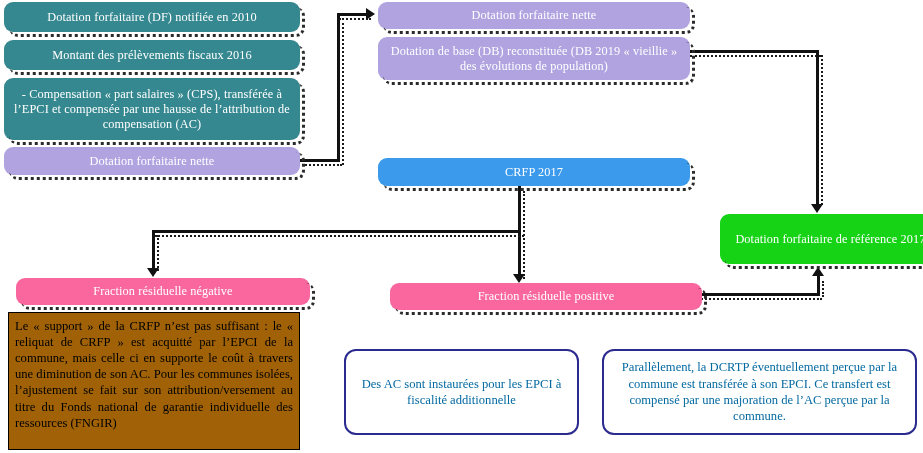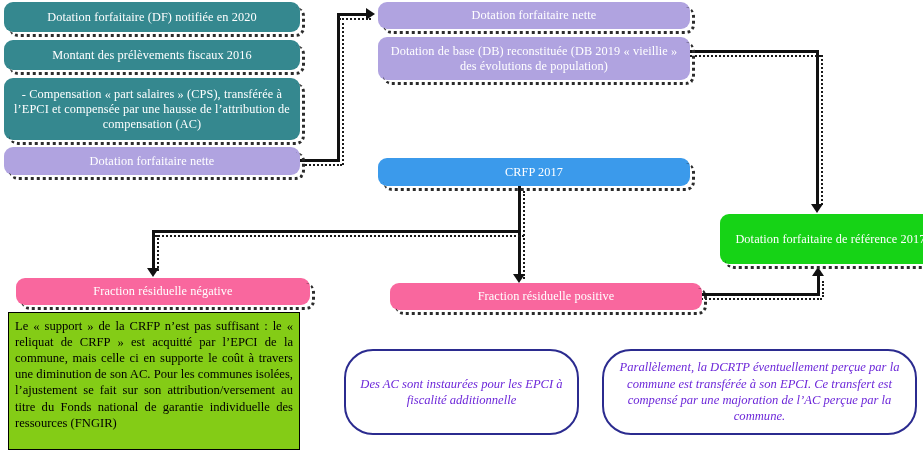--- a/index.html
+++ b/index.html
@@ -43,46 +43,45 @@
   .teal{background:#35888f;}
   .purple{background:#b0a3e0;}
   .blue{background:#3b9aeb;}
   .pink{background:#f9679e;margin-left:12px;}
   .green{background:#16d316;}
 
   
   .note{
     position:absolute;
     box-sizing:border-box;
-    background:#84cc16;
+    background:#a16207;
     border:1.4px solid #000000;
     color:#000000;
     font-size:12.6px;
     line-height:1.28;
     text-align:justify;
     text-align-last:left;
     padding:5px 6px 4px 6px;
     z-index:4;
   }
   .rnote{
     position:absolute;
     box-sizing:border-box;
     background:#ffffff;
     border:2.2px solid #2b2b8f;
-    border-radius:29px;
-    color:#6d28d9;
+    border-radius:12px;
+    color:#0369a1;
     font-size:12.6px;
     line-height:1.3;
     text-align:center;
     display:flex;
     align-items:center;
     justify-content:center;
     padding:4px 10px;
     z-index:4;
-    font-style:italic;
   }
 
   
   .conn{position:absolute;z-index:2;}
   .hline{background:#111;height:3px;}
   .vline{background:#111;width:3px;}
   
   .hline-sh{height:0;border-top:2px dotted #1a1a1a;}
   .vline-sh{width:0;border-left:2px dotted #1a1a1a;}
 
@@ -107,21 +106,21 @@
     border-left:9px solid #111;
     z-index:3;
   }
 </style>
 </head>
 <body>
 
 <div id="stage">
 
   <div class="box teal" style="left:4px;top:2px;width:296px;height:30px;">
-    <span>Dotation forfaitaire (DF) notifiée en 2020</span>
+    <span>Dotation forfaitaire (DF) notifiée en 2010</span>
   </div>
 
   <div class="box teal" style="left:4px;top:40px;width:296px;height:30px;">
     <span>Montant des prélèvements fiscaux 2016</span>
   </div>
 
   <div class="box teal" style="left:4px;top:78px;width:296px;height:62px;">
     <span>- Compensation « part salaires » (CPS), transférée à l’EPCI et compensée par une hausse de l’attribution de compensation (AC)</span>
   </div>
 

